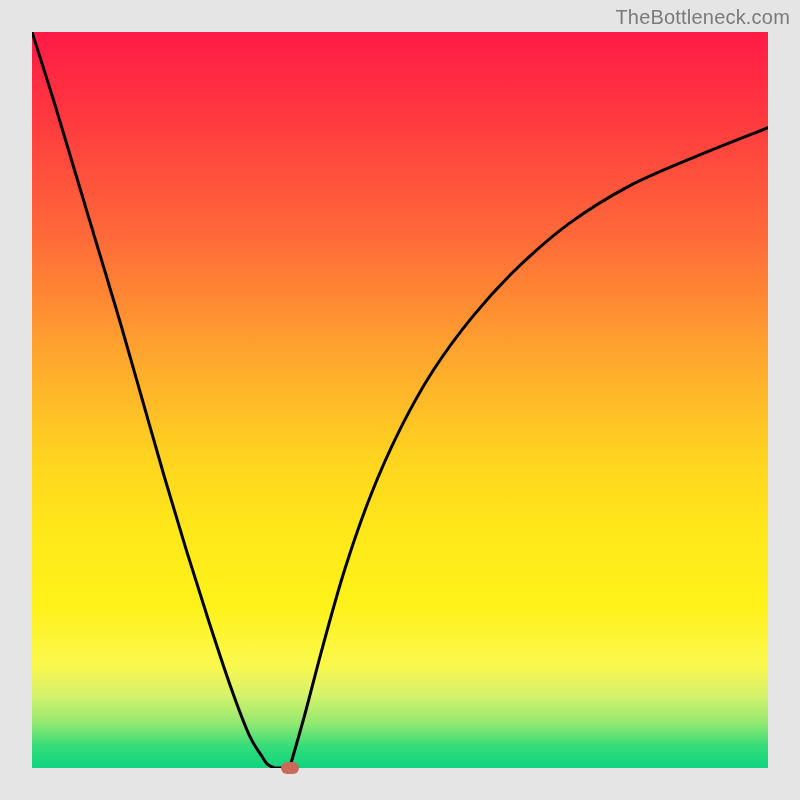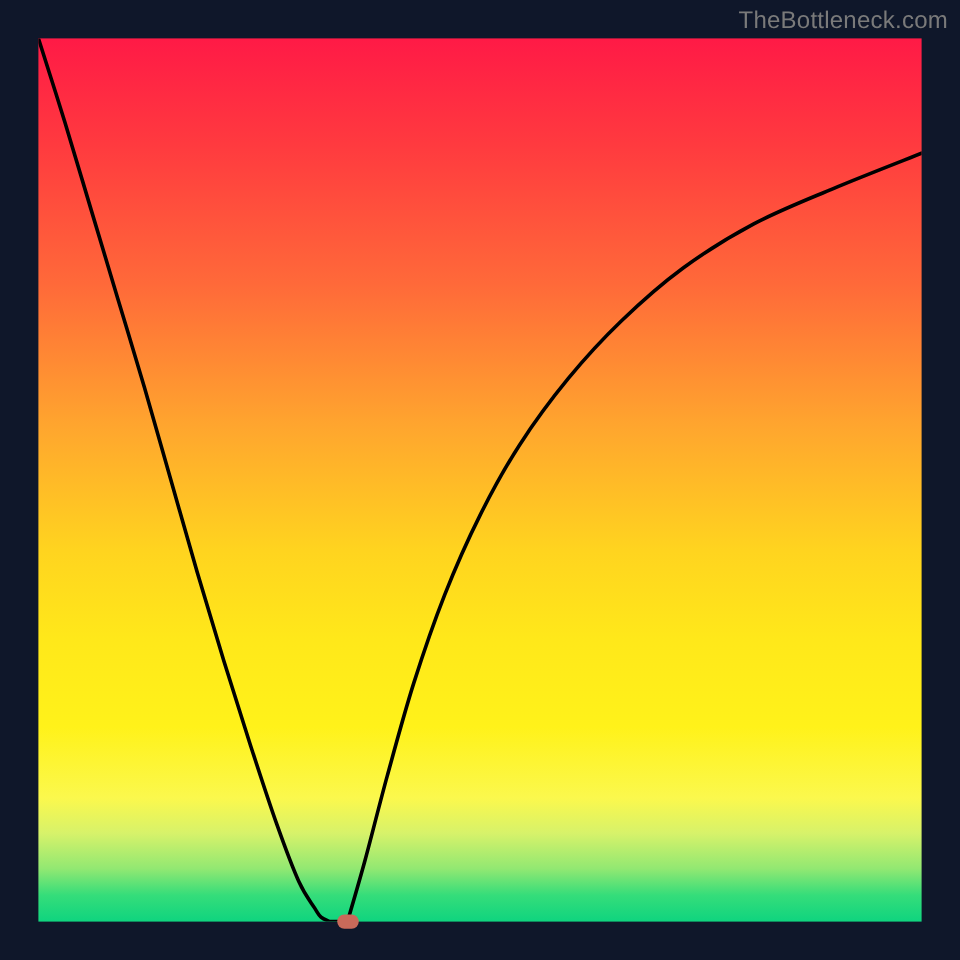--- a/index.html
+++ b/index.html
@@ -8,21 +8,21 @@
     width: 800px;
     height: 800px;
     background: #000;
     overflow: hidden;
     font-family: Arial, Helvetica, sans-serif;
   }
   .stage {
     position: relative;
     width: 800px;
     height: 800px;
-    background: #0f172a;
+    background: #e5e5e5;
   }
   .plot {
     position: absolute;
     left: 32px;
     top: 32px;
     width: 736px;
     height: 736px;
     
     background: linear-gradient(
       to bottom,

